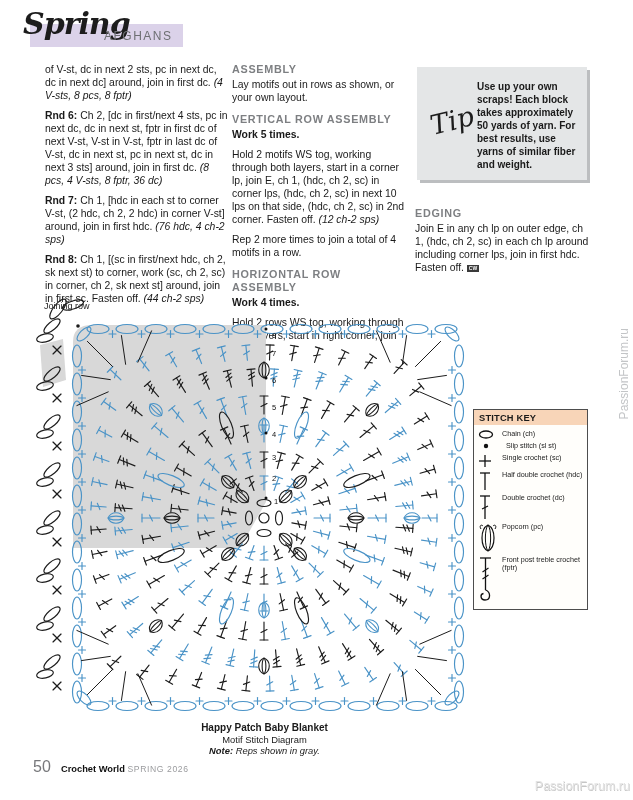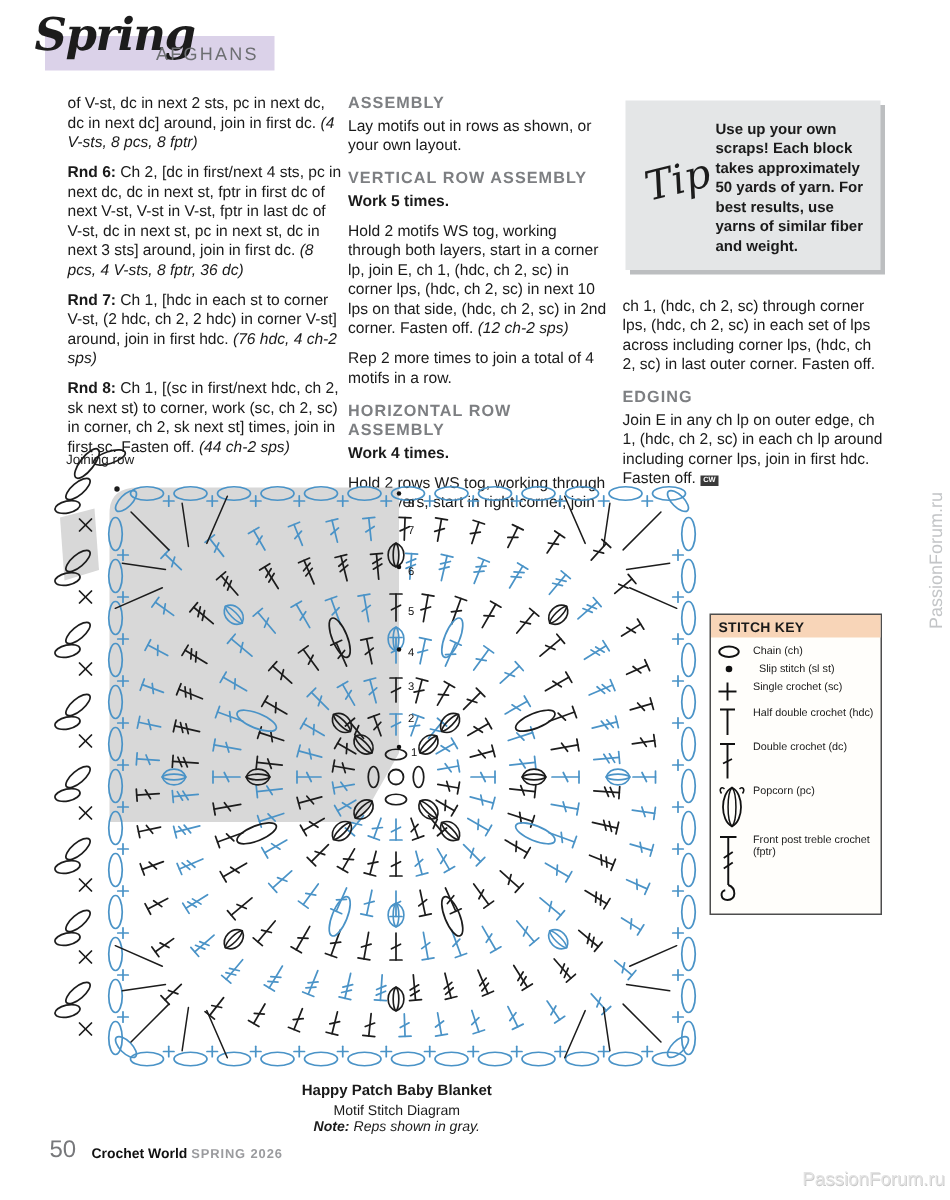--- a/index.html
+++ b/index.html
@@ -35,21 +35,21 @@
   
   .stitch-key{position:absolute;left:473px;top:409px;width:113px;border:1.4px solid #4d4d4d;background:#fffefb;}
   .sk-header{background:#f8d5b8;font-weight:bold;font-size:9.3px;padding:3px 1px 2px 5px;letter-spacing:0.2px;}
   .sk-body{padding:2px 3px 4px 4px;}
   .sk-row{display:flex;gap:4px;font-size:7.2px;line-height:8.5px;margin:3px 0;}
   .sk-icon{flex:0 0 20px;display:flex;justify-content:flex-start;}
   
   .footer-num{position:absolute;left:33px;top:758px;font-size:16px;color:#77787b;}
   .footer-line{position:absolute;left:47px;top:764px;font-size:9.3px;}
   .footer-mag{font-weight:bold;color:#111;margin-left:14px;}
-  .footer-issue{color:#9a9b9e;letter-spacing:0.6px;font-size:8.6px;font-weight:bold;}
+  .footer-issue{color:#9a9b9e;letter-spacing:0.6px;font-size:8.6px;}
   
   .wm-v{position:absolute;right:1px;top:328px;writing-mode:vertical-rl;transform:rotate(180deg);
         font-size:12px;color:#c3c5c7;}
   .wm-h{position:absolute;right:2px;top:779px;font-size:12.5px;color:#e3e3e3;
         text-shadow:0.5px 0.5px 0 #c6c6c6;}
   .end-mark{display:inline-block;background:#3a3a3a;color:#fff;font-size:5px;font-weight:bold;
         padding:1px 2px;line-height:1;vertical-align:1px;}
 </style>
 </head>
 <body>
@@ -57,42 +57,41 @@
 <div class="page">
 
   <div class="header-band"></div>
   <div class="header-script">Spring</div>
   <div class="header-category">AFGHANS</div>
 
   <div class="col" style="left:45px;top:63px;width:183px;">
     <p><span>of V-st, dc in next 2 sts, pc in next dc, dc in next dc] around, join in first dc. </span><span class="count">(4 V-sts, 8 pcs, 8 fptr)</span></p>
     <p><span class="b">Rnd 6:</span><span> Ch 2, [dc in first/next 4 sts, pc in next dc, dc in next st, fptr in first dc of next V-st, V-st in V-st, fptr in last dc of V-st, dc in next st, pc in next st, dc in next 3 sts] around, join in first dc. </span><span class="count">(8 pcs, 4 V-sts, 8 fptr, 36 dc)</span></p>
     <p><span class="b">Rnd 7:</span><span> Ch 1, [hdc in each st to corner V-st, (2 hdc, ch 2, 2 hdc) in corner V-st] around, join in first hdc. </span><span class="count">(76 hdc, 4 ch-2 sps)</span></p>
-    <p><span class="b">Rnd 8:</span><span> Ch 1, [(sc in first/next hdc, ch 2, sk next st) to corner, work (sc, ch 2, sc) in corner, ch 2, sk next st] times, join in first sc. Fasten off. </span><span class="count">(44 ch-2 sps)</span></p>
+    <p><span class="b">Rnd 8:</span><span> Ch 1, [(sc in first/next hdc, ch 2, sk next st) to corner, work (sc, ch 2, sc) in corner, ch 2, sk next st] around, join in first sc. Fasten off. </span><span class="count">(44 ch-2 sps)</span></p>
   </div>
 
   <div class="col" style="left:232px;top:63px;width:174px;">
     <div class="sect-heading first">ASSEMBLY</div>
     <p>Lay motifs out in rows as shown, or your own layout.</p>
     <div class="sect-heading">VERTICAL ROW ASSEMBLY</div>
     <p class="work">Work 5 times.</p>
     <p><span>Hold 2 motifs WS tog, working through both layers, start in a corner lp, join E, ch 1, (hdc, ch 2, sc) in corner lps, (hdc, ch 2, sc) in next 10 lps on that side, (hdc, ch 2, sc) in 2nd corner. Fasten off. </span><span class="count">(12 ch-2 sps)</span></p>
     <p>Rep 2 more times to join a total of 4 motifs in a row.</p>
     <div class="sect-heading">HORIZONTAL ROW ASSEMBLY</div>
     <p class="work">Work 4 times.</p>
     <p>Hold 2 rows WS tog, working through both layers, start in right corner, join E,</p>
   </div>
 
   <div class="tip-box">
     <div class="tip-script">Tip</div>
     <div class="tip-text">Use up your own scraps! Each block takes approximately 50 yards of yarn. For best results, use yarns of similar fiber and weight.</div>
   </div>
 
   <div class="col" style="left:415px;top:198px;width:176px;">
-    <p>ch 1, (hdc, ch 2, sc) through corner lps, (hdc, ch 2, sc) in each set of lps across including corner lps, (hdc, ch 2, sc) in last outer corner. Fasten off.</p>
     <div class="sect-heading">EDGING</div>
     <p><span>Join E in any ch lp on outer edge, ch 1, (hdc, ch 2, sc) in each ch lp around including corner lps, join in first hdc. Fasten off. </span><span class="end-mark">CW</span></p>
   </div>
 
   <div class="joining-label">Joining row</div>
 
   <div class="diagram">
     <svg id="motif-svg" viewBox="0 0 478 430" width="478" height="430">
       <g id="gen-under">
           <path d="M 73 46 Q 73 29 92 29 L 266 29 L 266 206 L 240 252 L 73 252 Z" fill="#d8d8d8" stroke="none"></path>

